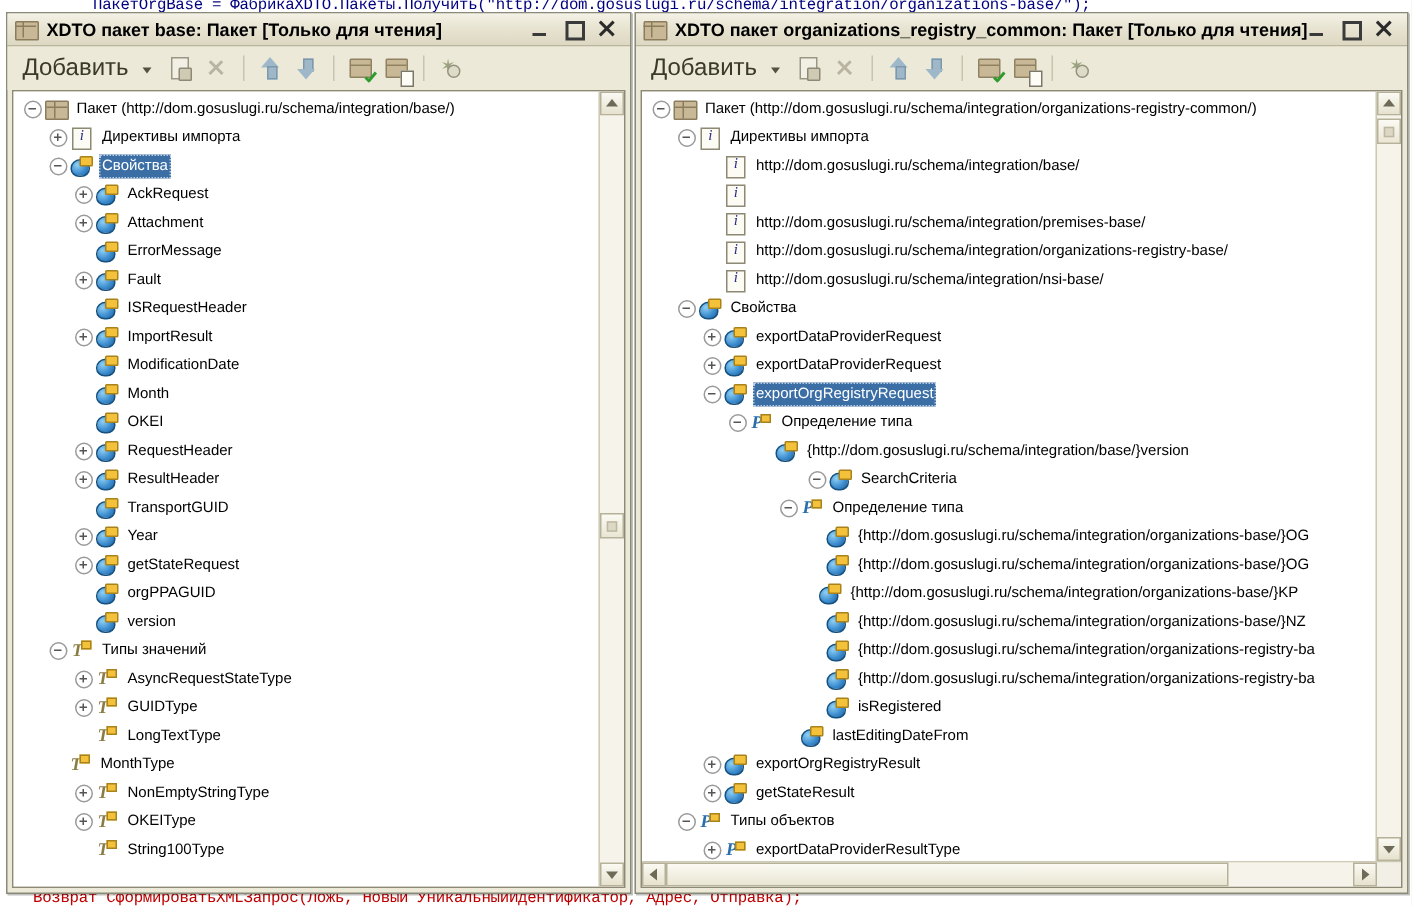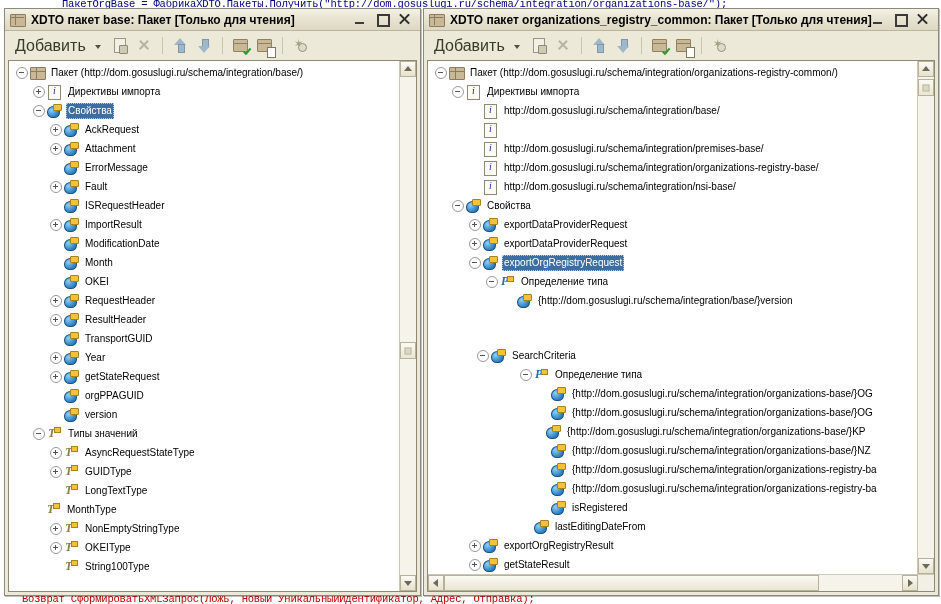--- a/index.html
+++ b/index.html
@@ -712,21 +712,21 @@
             </span>
             <span class="lbl">Определение типа</span>
           </div>
           <div class="node" style="padding-left: 74px;">
             <span class="expander"></span>
             <span class="tree-icon">
               <span class="gl-prop"></span>
             </span>
             <span class="lbl">{http://dom.gosuslugi.ru/schema/integration/base/}version</span>
           </div>
-          <div class="node" style="padding-left: 48px; margin-top: 36px;">
+          <div class="node" style="padding-left: 110px;">
             <span class="expander has"></span>
             <span class="tree-icon">
               <span class="gl-prop"></span>
             </span>
             <span class="lbl">SearchCriteria</span>
           </div>
           <div class="node" style="padding-left: 91px;">
             <span class="expander has"></span>
             <span class="tree-icon">
               <span class="gl-typedef"></span>

